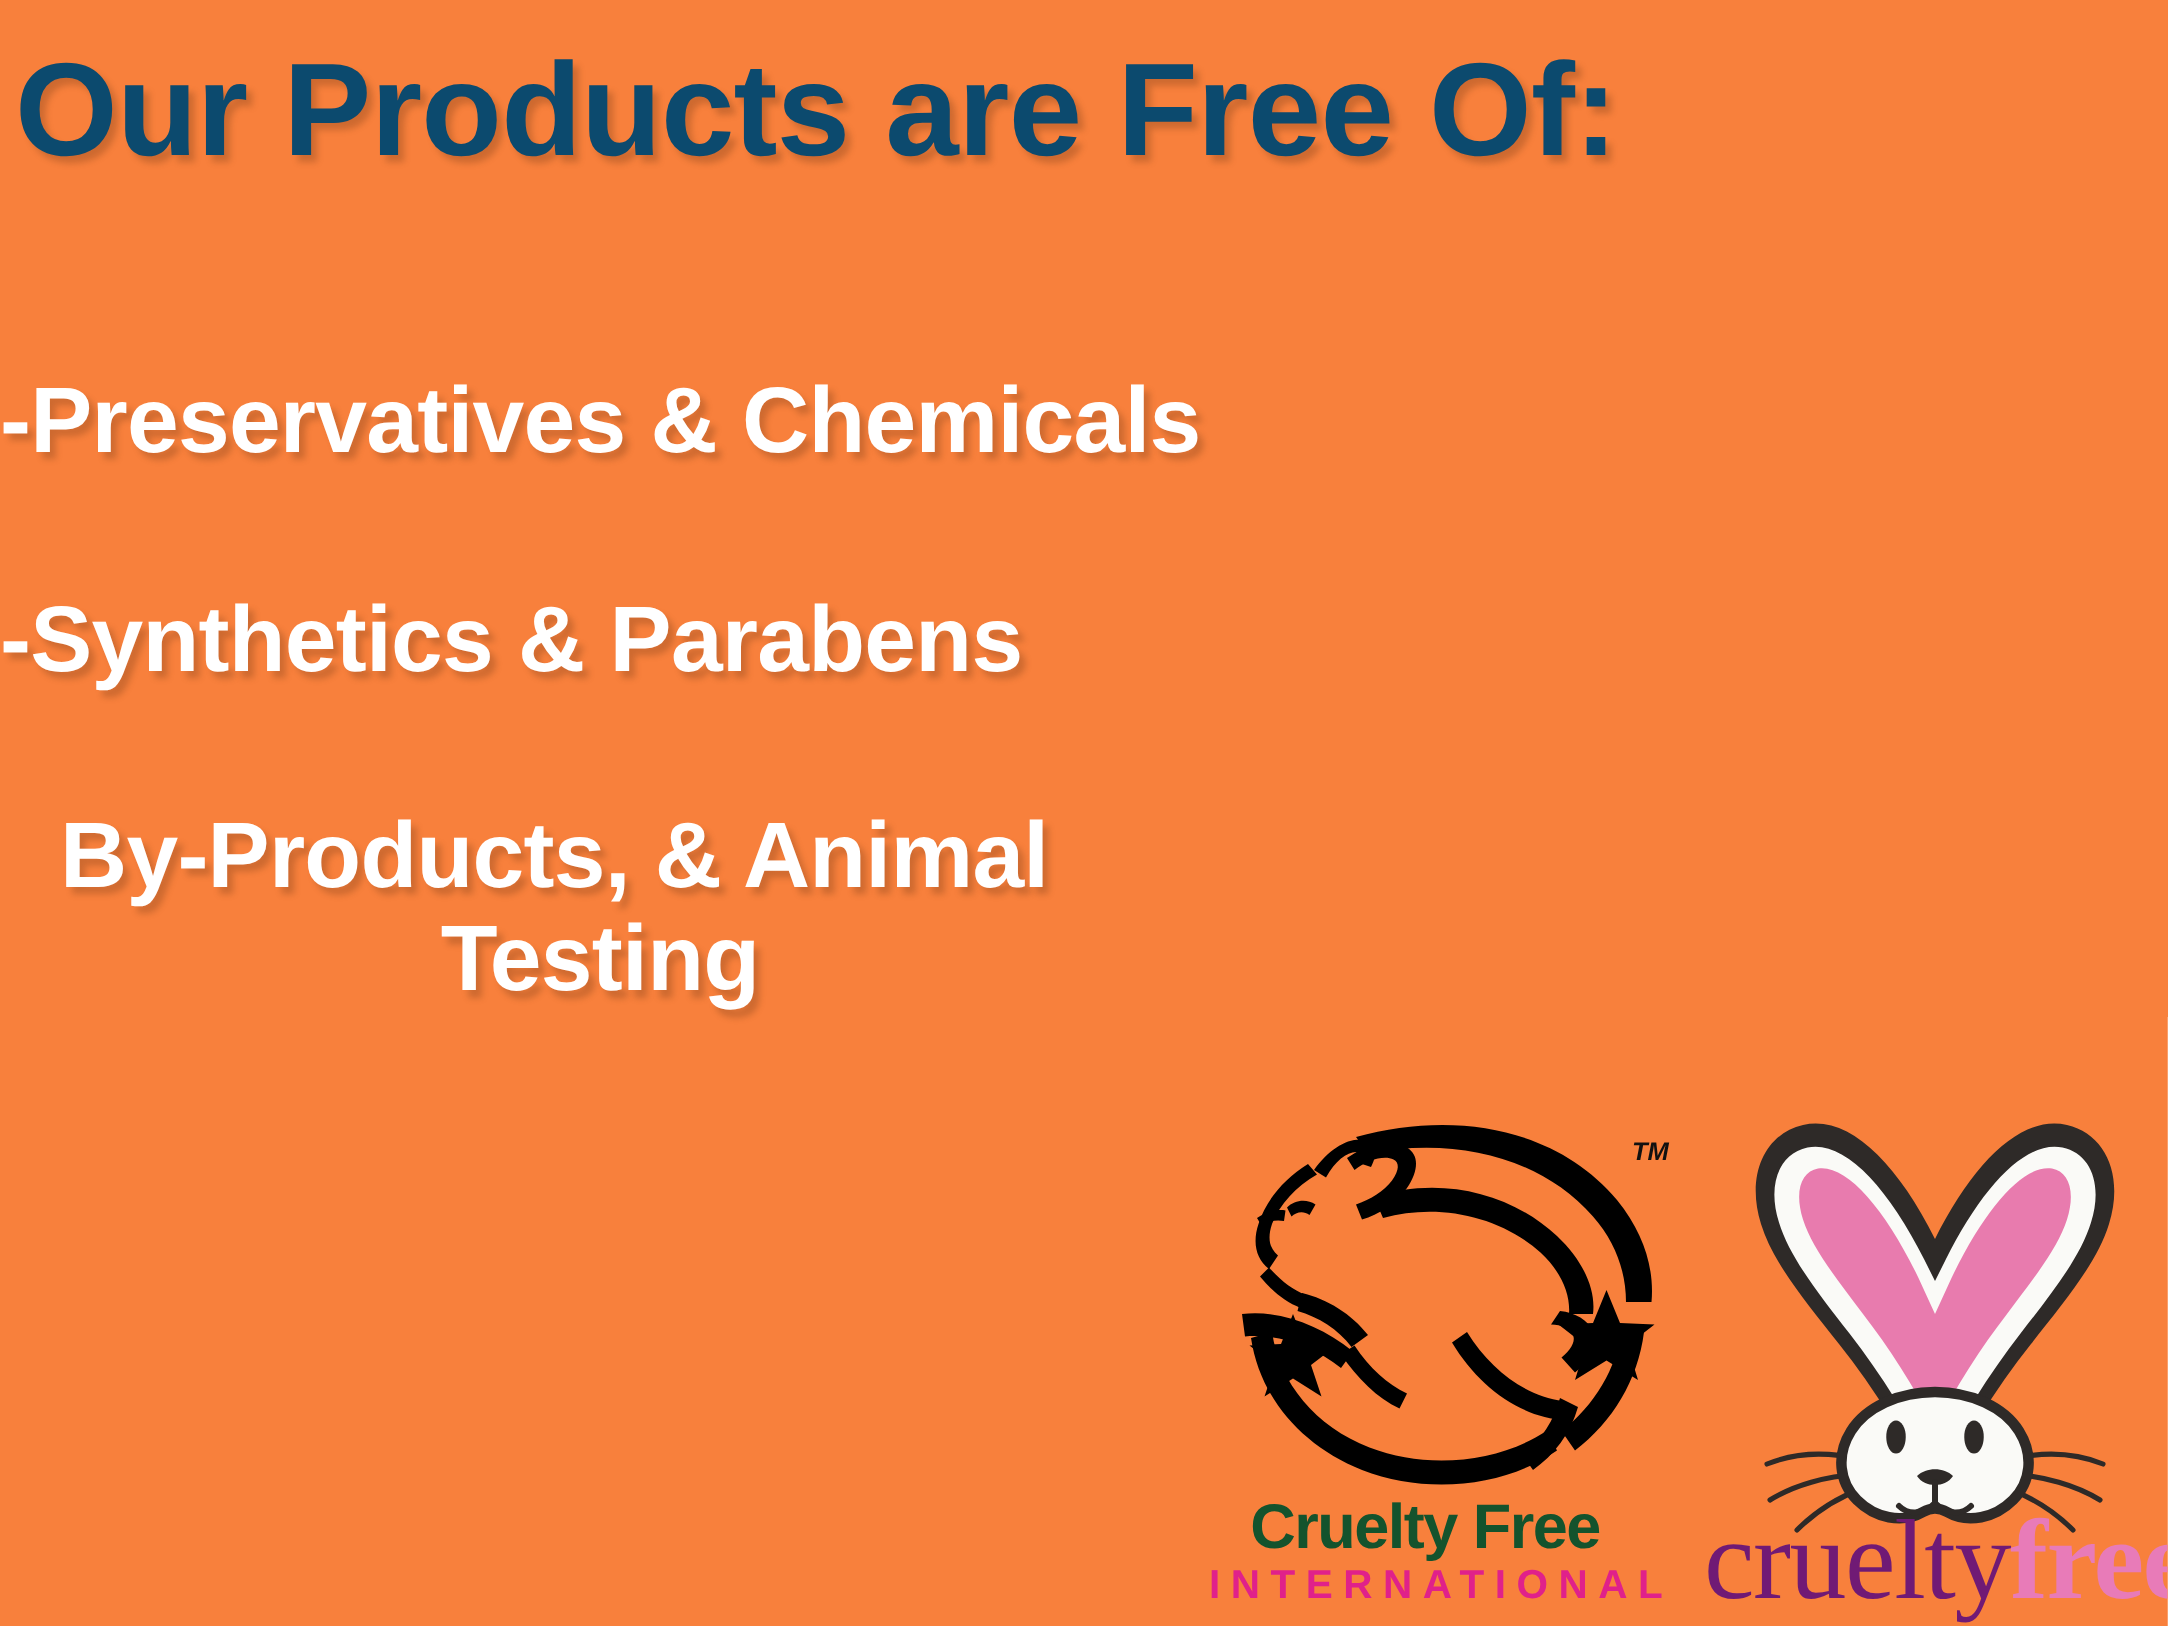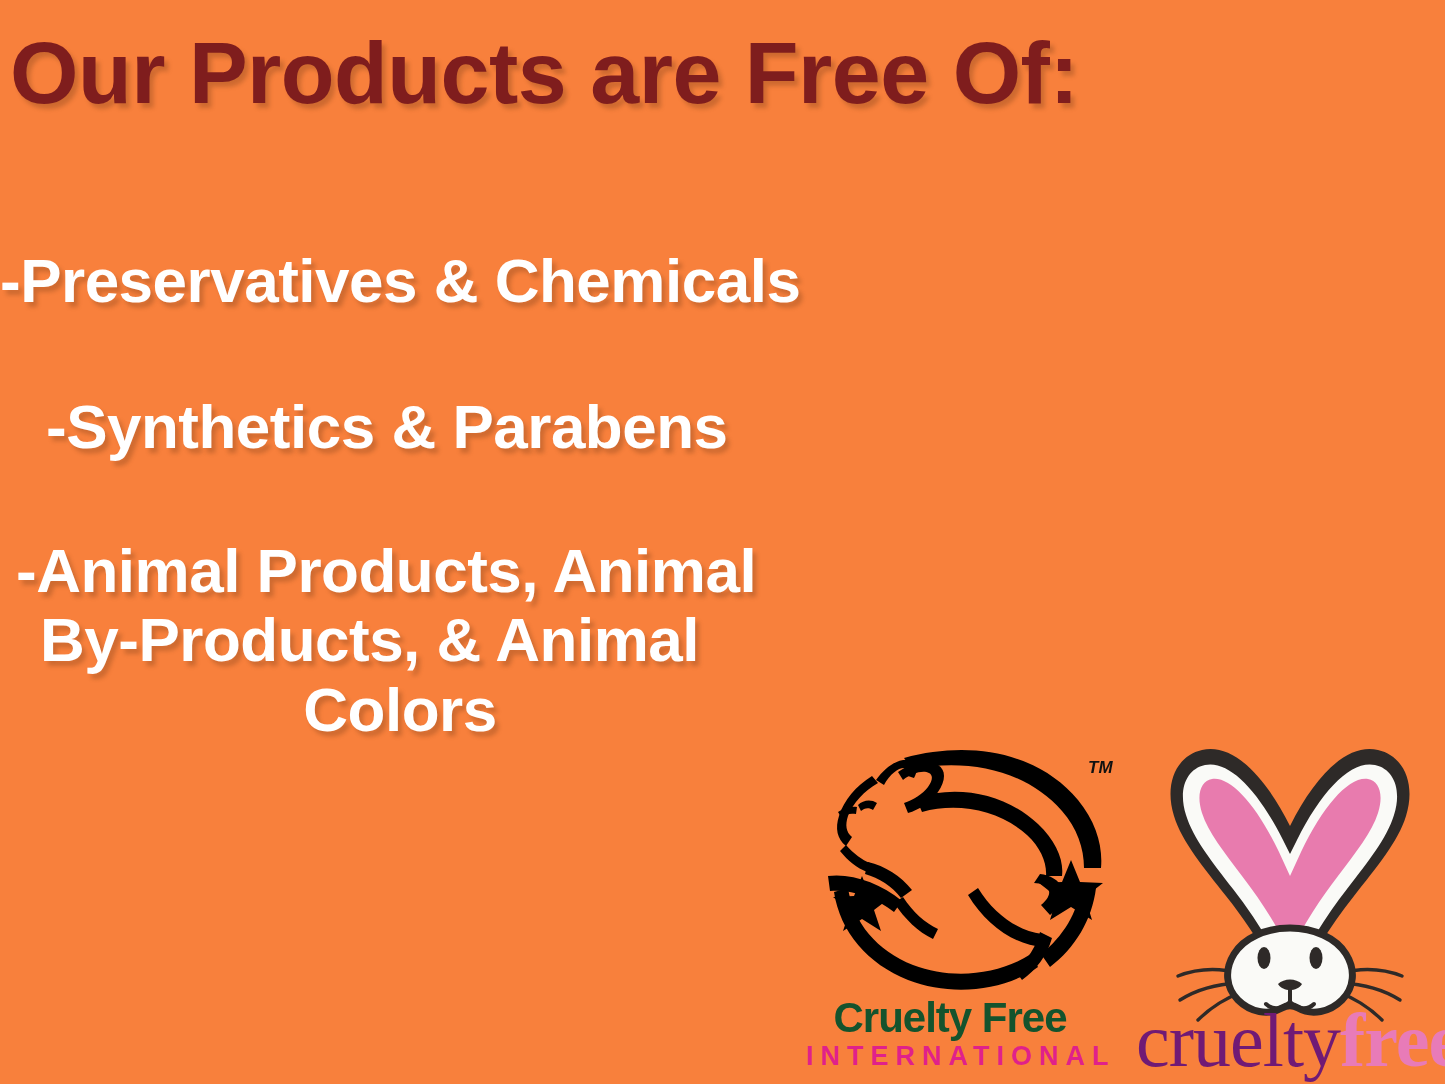--- a/index.html
+++ b/index.html
@@ -20,21 +20,21 @@
     overflow: hidden;
   }
 
   
   #headline {
     position: absolute;
     left: 10px;
     top: 26px;
     font-size: 88px;
     font-weight: bold;
-    color: #7f1d1d;
+    color: #0c4a6e;
     letter-spacing: -0.5px;
     line-height: 1.06;
     text-shadow: 4px 5px 4px rgba(120, 60, 25, 0.33);
     white-space: nowrap;
   }
 
   
   #bullets {
     position: absolute;
     left: 0px;
@@ -45,21 +45,21 @@
     color: #FFFFFF;
     font-size: 62px;
     font-weight: bold;
     line-height: 1.0;
     text-shadow: 4px 5px 4px rgba(120, 60, 25, 0.33);
     letter-spacing: -0.5px;
     white-space: nowrap;
   }
   #bullet-0 { margin-bottom: 84px; }
   #bullet-1 { margin-bottom: 84px; }
-  #bullet-2 { margin-bottom: 78px; margin-left: 46px; }
+  #bullet-2 { margin-bottom: 78px; }
   #bullet-3 {
     padding-left: 0;
     text-align: center;
     width: 800px;
   }
   #bullet-3 .bl {
     display: block;
     line-height: 1.12;
   }
   #bullet-3 .bl-0 { text-align: left; padding-left: 16px; }
@@ -159,23 +159,22 @@
 <body>
 
 <div id="slide" style="background: rgb(248, 128, 60);">
 
   <div id="headline">Our Products are Free Of:</div>
 
   <div id="bullets">
     <div class="bullet" id="bullet-0">-Preservatives &amp; Chemicals</div>
     <div class="bullet" id="bullet-2">-Synthetics &amp; Parabens</div>
     <div class="bullet" id="bullet-3">
-      <span class="bl bl-0">-Animal Products, Animal</span>
       <span class="bl bl-1">By-Products, &amp; Animal</span>
-      <span class="bl bl-2">Colors</span>
+      <span class="bl bl-2">Testing</span>
     </div>
   </div>
 
   <div id="logos">
 
     <div id="logo-cfi">
       <div class="mark">
         <svg viewBox="0 0 330 258" width="330" height="258" xmlns="http://www.w3.org/2000/svg">
           <g fill="#000000">
 

